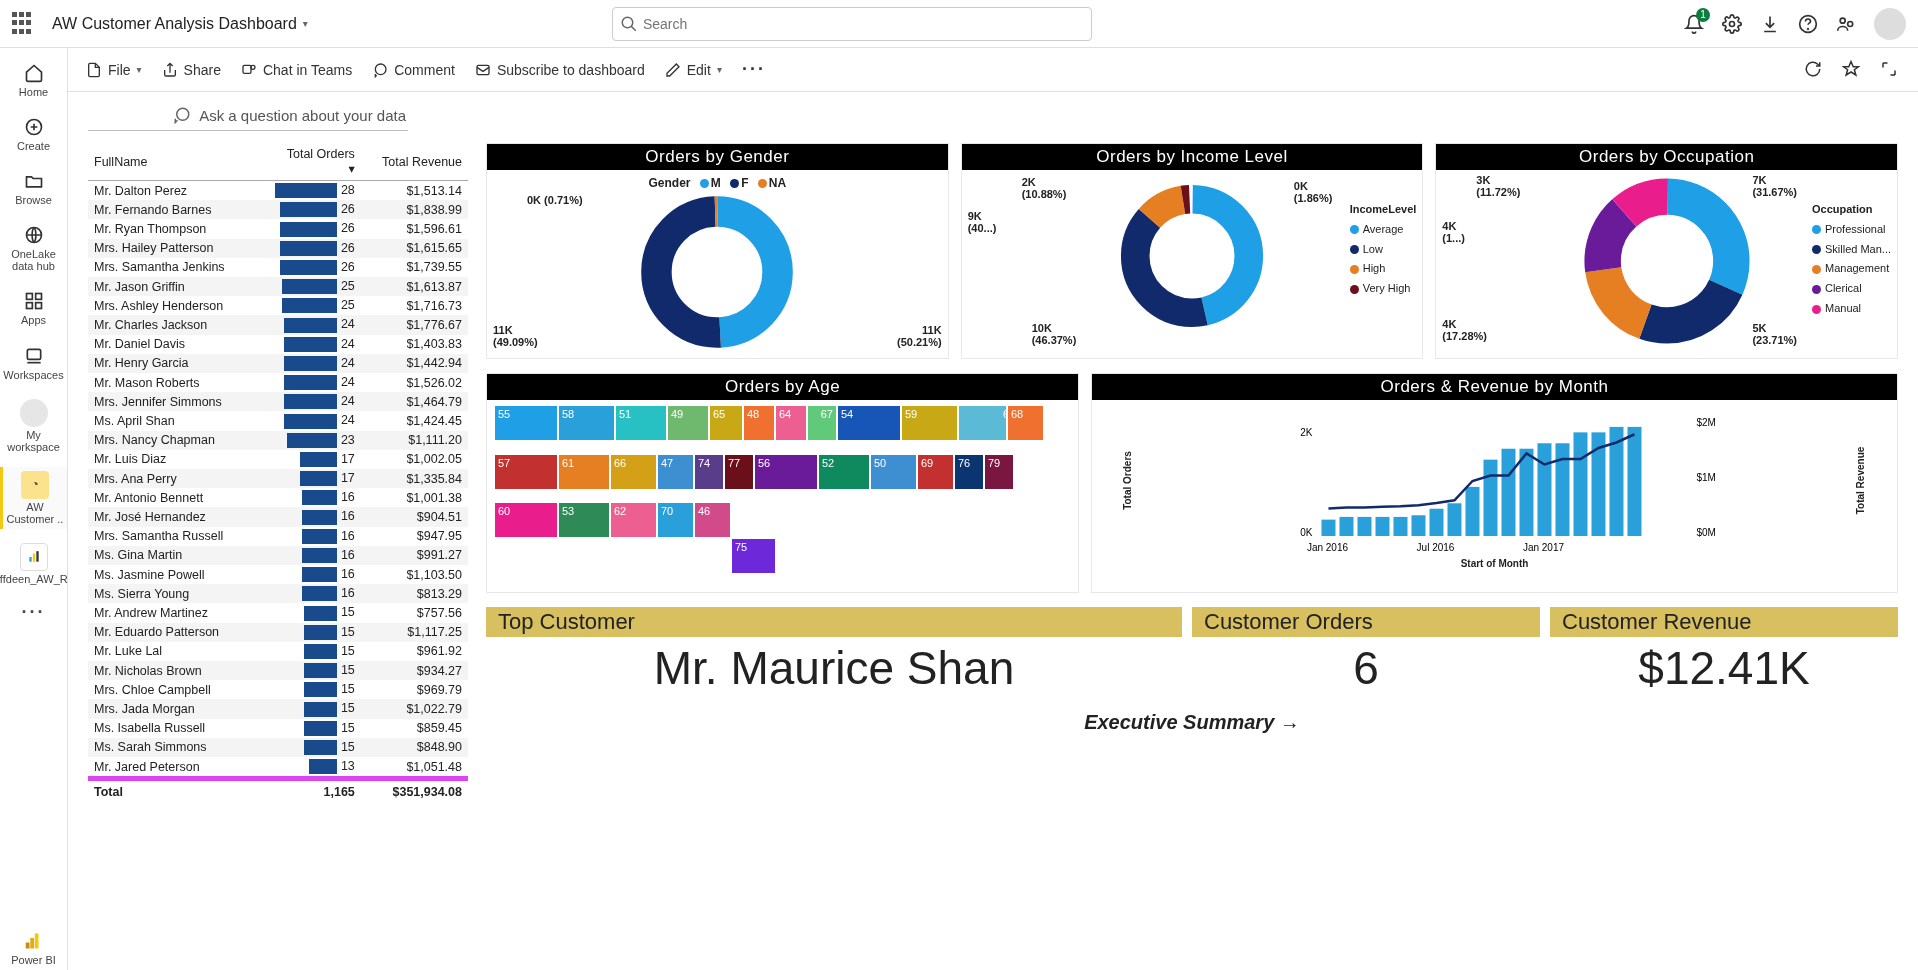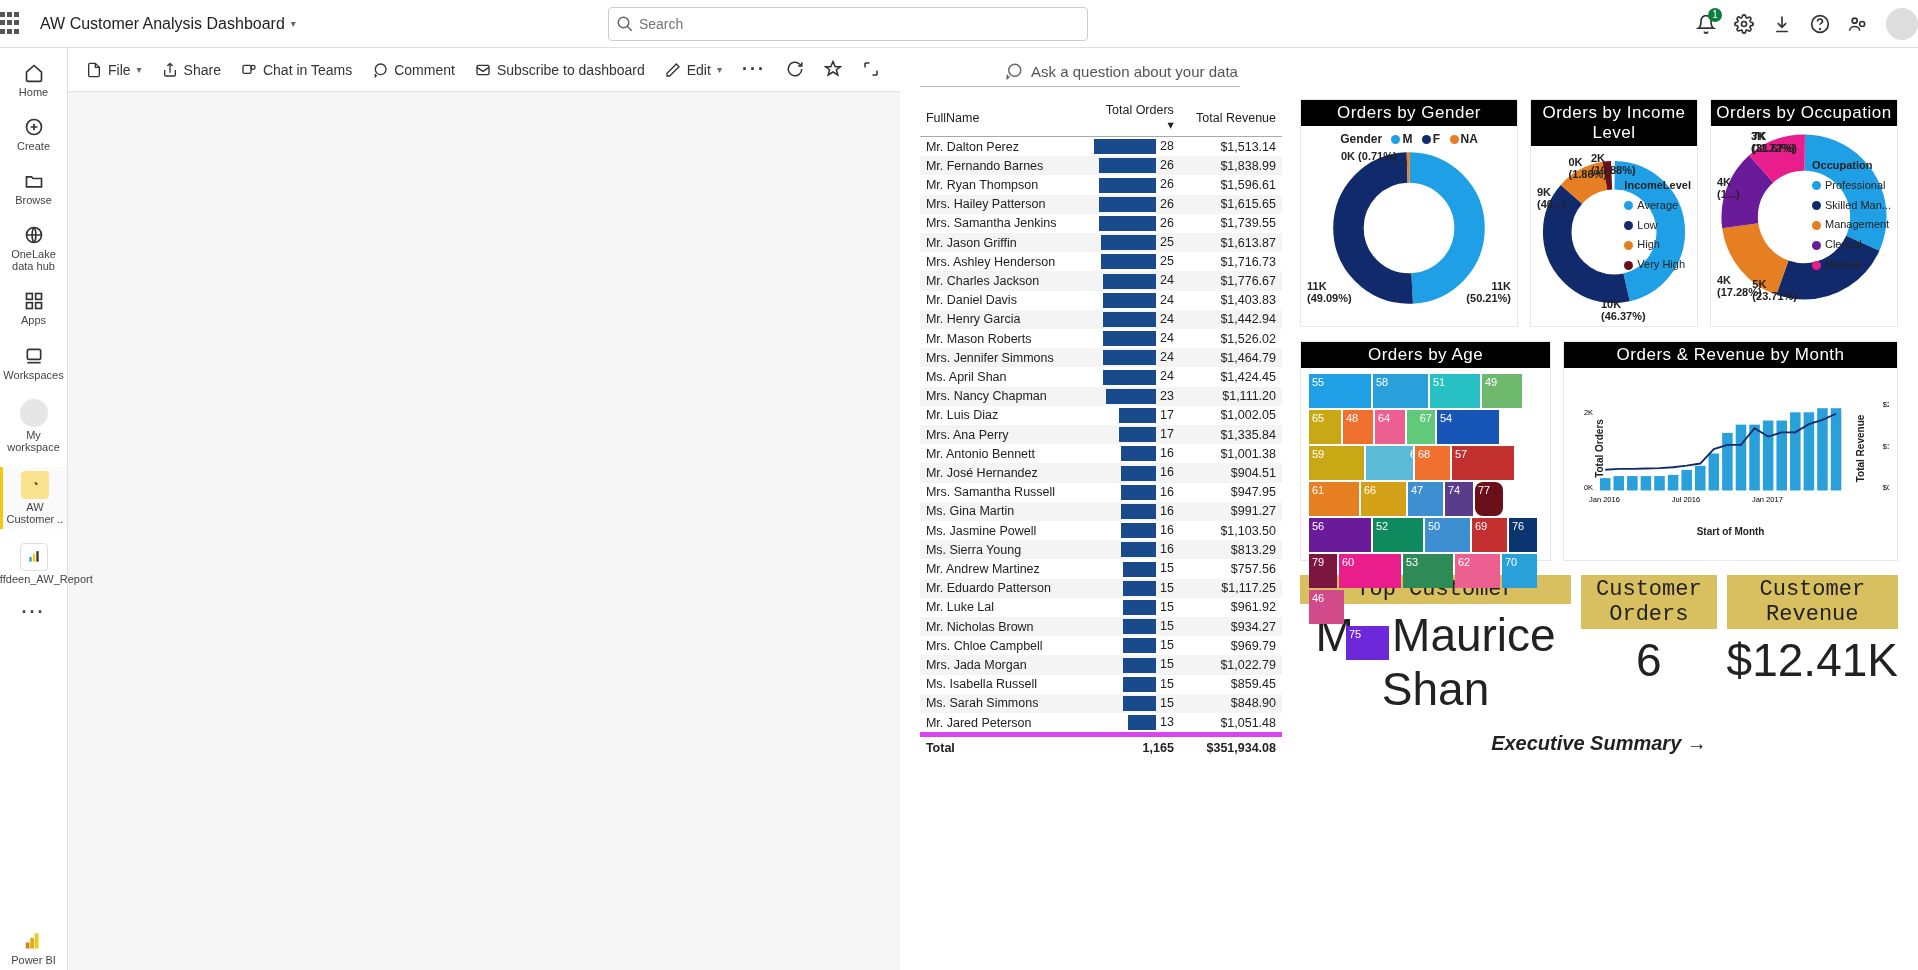--- a/index.html
+++ b/index.html
@@ -1,17 +1,17 @@
 <!DOCTYPE html>
 <html><head>
 <meta charset="utf-8">
 <style>
 * { box-sizing: border-box; margin: 0; padding: 0; }
 body { font-family: "Segoe UI", Arial, sans-serif; font-size: 13px; color: #222; background: #f6f6f6; }
-.topbar { height: 48px; background: #fff; border-bottom: 1px solid #e0e0e0; display: flex; align-items: center; padding: 0 0; gap: 16px; }
+.topbar { height: 48px; background: #fff; border-bottom: 1px solid #e0e0e0; display: flex; align-items: center; padding: 0 12px; gap: 16px; }
 .waffle { width: 24px; height: 24px; display: flex; flex-wrap: wrap; gap: 2px; cursor: pointer; }
 .waffle span { width: 5px; height: 5px; background: #555; }
 .title { font-size: 16px; color: #222; display: flex; align-items: center; gap: 6px; }
 .search { flex: 0 0 480px; margin-left: auto; margin-right: auto; position: relative; }
 .search input { width: 100%; height: 34px; border: 1px solid #ccc; border-radius: 4px; padding: 0 30px; font-size: 14px; }
 .search .sicon { position: absolute; left: 8px; top: 8px; }
 .topright { margin-left: auto; display: flex; align-items: center; gap: 18px; }
 .iconbtn { width: 20px; height: 20px; color: #555; cursor: pointer; }
 .avatar { width: 32px; height: 32px; border-radius: 50%; background: #ddd; }
 .badge { position: relative; }
@@ -22,21 +22,21 @@
 .navitem { display: flex; flex-direction: column; align-items: center; gap: 2px; cursor: pointer; padding: 4px 0; width: 100%; text-align: center; line-height: 1.1; }
 .navitem.active { border-left: 3px solid #f2c811; background: #fafafa; }
 .navicon { width: 22px; height: 22px; display: flex; align-items: center; justify-content: center; color: #333; }
 .navsep { flex: 1; }
 .ellipsis { font-size: 18px; font-weight: bold; letter-spacing: 2px; }
 .thumb { width: 28px; height: 28px; border-radius: 4px; display: flex; align-items: center; justify-content: center; font-size: 12px; }
 .thumb.yellow { background: #fbe38d; }
 .thumb.white { background: #fff; border: 1px solid #ddd; }
 .thumb.gray { background: #e6e6e6; border-radius: 50%; }
 
-.content { flex: 1; display: flex; flex-direction: row; overflow: hidden; }
+.content { flex: 1; display: flex; flex-direction: column; overflow: hidden; }
 .cmdbar { height: 44px; background: #fff; border-bottom: 1px solid #e0e0e0; display: flex; align-items: center; gap: 20px; padding: 0 18px; }
 .cmd { display: flex; align-items: center; gap: 6px; color: #333; cursor: pointer; font-size: 14px; }
 .cmdright { margin-left: auto; display: flex; gap: 18px; }
 .chev { font-size: 10px; color: #666; }
 
 .canvas { flex: 1; overflow: auto; padding: 10px 20px 10px 20px; background: #fff; }
 .qa { display: flex; align-items: center; gap: 8px; color: #555; border-bottom: 1px solid #bbb; width: 320px; padding: 4px 2px 6px 2px; margin-bottom: 12px; font-size: 15px; justify-content: flex-end; }
 
 .dash { display: flex; gap: 18px; }
 .tablecol { width: 380px; }
@@ -64,21 +64,21 @@
 
 .row2 { display: flex; gap: 12px; }
 .treemap { display: flex; flex-wrap: wrap; gap: 2px; height: 180px; }
 .treemap .cell { color: #fff; font-size: 11px; padding: 2px 3px; overflow: hidden; }
 .combochart { position: relative; height: 190px; }
 .combolegend { font-size: 12px; font-weight: bold; }
 .combolegend .dot { display: inline-block; width: 9px; height: 9px; border-radius: 50%; vertical-align: middle; margin-right: 3px; }
 
 .goldrow { display: flex; gap: 10px; }
 .goldcard { flex: 1; }
-.goldhead { background: #d8bf5f; text-align: center; font-family: Liberation Mono, monospace; font-size: 22px; padding: 2px 12px; }
+.goldhead { background: #d8bf5f; text-align: left; font-family: Liberation Sans, sans-serif; font-size: 22px; padding: 2px 12px; }
 .goldbody { font-family: "Segoe UI Light", "Segoe UI", sans-serif; font-size: 46px; text-align: center; padding: 4px 0 0 0; font-weight: 300; }
 .execsum { text-align: center; font-style: italic; font-weight: bold; font-size: 20px; margin-top: 2px; }
 </style>
 </head>
 <body>
 
 <div class="topbar">
   <div class="waffle">
     <span></span>
       <span></span>
@@ -577,21 +577,21 @@
                     <div class="cell" style="background: rgb(97, 201, 122); width: 28px; height: 34px; text-align: right;">67</div>
                     <div class="cell" style="background: rgb(23, 86, 182); width: 62px; height: 34px;">54</div>
                     <div class="cell" style="background: rgb(201, 168, 21); width: 55px; height: 34px;">59</div>
                     <div class="cell" style="background: rgb(91, 186, 213); width: 45px; height: 34px; padding-left: 44px;">63</div>
                     <div class="cell" style="background: rgb(240, 112, 48); width: 35px; height: 34px;">68</div>
                     <div class="cell" style="background: rgb(194, 48, 48); width: 62px; height: 34px;">57</div>
                     <div class="cell" style="background: rgb(230, 126, 34); width: 50px; height: 34px;">61</div>
                     <div class="cell" style="background: rgb(212, 160, 23); width: 45px; height: 34px;">66</div>
                     <div class="cell" style="background: rgb(61, 143, 209); width: 35px; height: 34px;">47</div>
                     <div class="cell" style="background: rgb(90, 61, 138); width: 28px; height: 34px;">74</div>
-                    <div class="cell" style="background: rgb(107, 15, 26); width: 28px; height: 34px; border-radius: 8px;">77</div>
+                    <div class="cell" style="background: rgb(107, 15, 26); width: 28px; height: 34px;">77</div>
                     <div class="cell" style="background: rgb(106, 27, 154); width: 62px; height: 34px;">56</div>
                     <div class="cell" style="background: rgb(15, 138, 95); width: 50px; height: 34px;">52</div>
                     <div class="cell" style="background: rgb(61, 143, 209); width: 45px; height: 34px;">50</div>
                     <div class="cell" style="background: rgb(194, 48, 48); width: 35px; height: 34px;">69</div>
                     <div class="cell" style="background: rgb(11, 53, 112); width: 28px; height: 34px;">76</div>
                     <div class="cell" style="background: rgb(122, 22, 63); width: 28px; height: 34px;">79</div>
                     <div class="cell" style="background: rgb(233, 30, 140); width: 62px; height: 34px;">60</div>
                     <div class="cell" style="background: rgb(46, 139, 87); width: 50px; height: 34px;">53</div>
                     <div class="cell" style="background: rgb(236, 95, 144); width: 45px; height: 34px;">62</div>
                     <div class="cell" style="background: rgb(42, 160, 218); width: 35px; height: 34px;">70</div>

